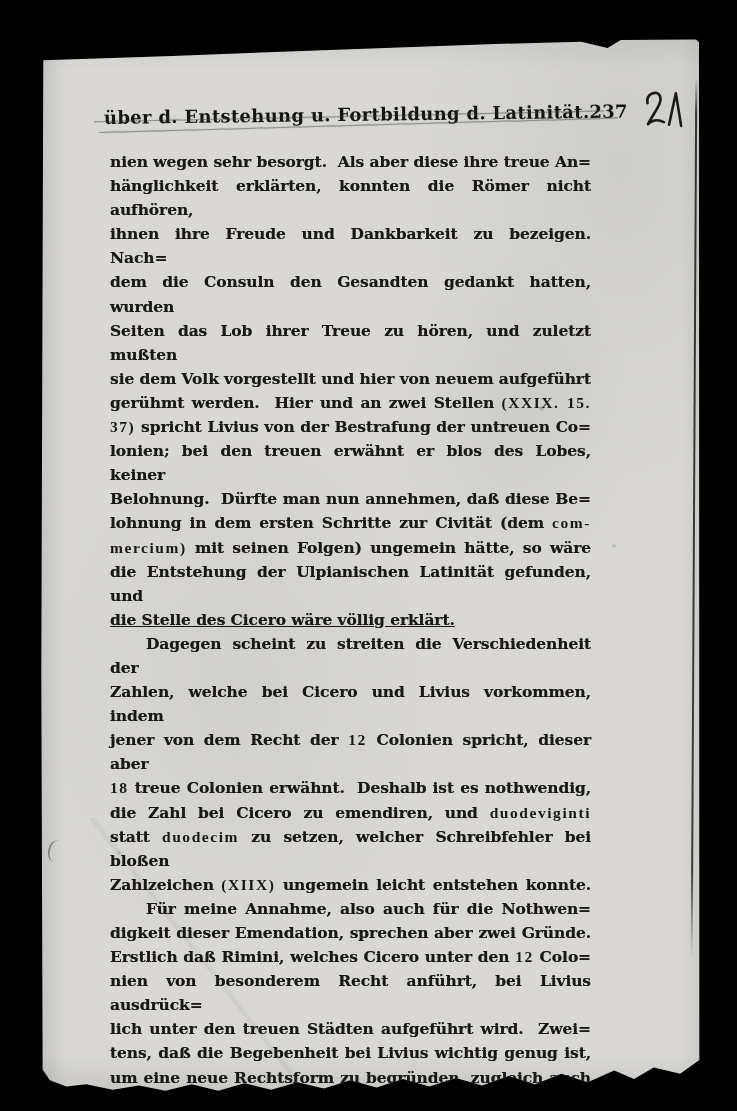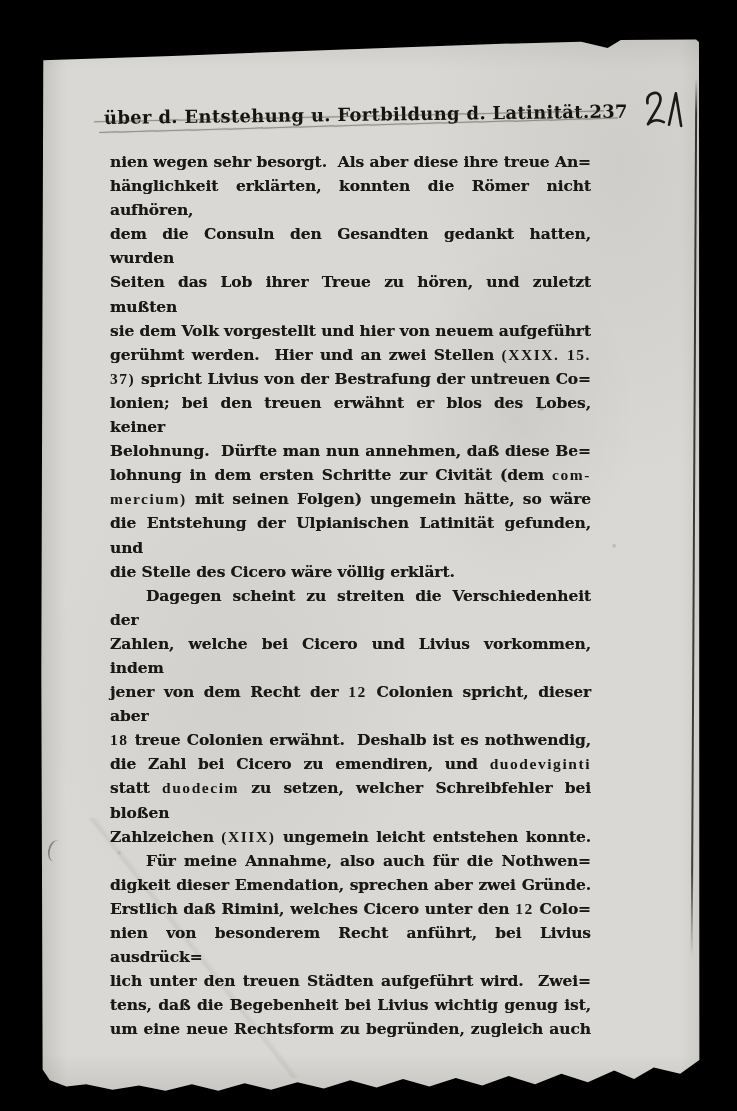--- a/index.html
+++ b/index.html
@@ -49,21 +49,21 @@
   .header .s2{left:-1%;top:21px;width:108%;transform:rotate(-.9deg);}
   
   .folio{position:absolute;left:602px;top:48px;width:46px;height:48px;transform:rotate(-4deg);}
   .folio svg{width:100%;height:100%;}
   .folio path{fill:none;stroke:#1b1a18;stroke-width:2.6;stroke-linecap:round;stroke-linejoin:round;}
   
   .textblock{position:absolute;left:64px;top:112px;width:481px;color:#191815;
     font-size:15.5px;font-weight:700;letter-spacing:-.1px;
     text-shadow:0 0 .5px rgba(25,24,20,.55);margin-left:6px;}
   .line{line-height:24.1px;text-align:justify;text-align-last:justify;white-space:pre-wrap;}
-  .line.nojust{text-align-last:left;}
+  .line.nojust{text-align-last:left;text-decoration:underline;}
   .line.indent{text-indent:36px;}
   .antiqua{font-family:"Liberation Serif",serif;font-weight:700;letter-spacing:.1em;
     text-shadow:none;}
 </style>
 </head>
 <body>
 
 <div id="stage">
   <div id="sheet">
 
@@ -77,20 +77,21 @@
     <div class="folio" aria-label="21">
       <svg viewBox="0 0 46 46">
         <path d="M6 15 C5 5 17 2 19 9 C21 16 13 23 5 36 C11 31 16 32 21 35"></path>
         <path d="M26 38 L35 7 L38 40"></path>
       </svg>
     </div>
 
     <div class="textblock">
         <div class="line"><span class="fraktur">nien wegen sehr besorgt.  Als aber diese ihre treue An=</span></div>
         <div class="line"><span class="fraktur">hänglichkeit erklärten, konnten die Römer nicht aufhören,</span></div>
+        <div class="line"><span class="fraktur">ihnen ihre Freude und Dankbarkeit zu bezeigen.  Nach=</span></div>
         <div class="line"><span class="fraktur">dem die Consuln den Gesandten gedankt hatten, wurden</span></div>
         <div class="line"><span class="fraktur">Seiten das Lob ihrer Treue zu hören, und zuletzt mußten</span></div>
         <div class="line"><span class="fraktur">sie dem Volk vorgestellt und hier von neuem aufgeführt</span></div>
         <div class="line"><span class="fraktur">gerühmt werden.  Hier und an zwei Stellen </span><span class="antiqua">(XXIX. 15.</span></div>
         <div class="line"><span class="antiqua">37)</span><span class="fraktur"> spricht Livius von der Bestrafung der untreuen Co=</span></div>
         <div class="line"><span class="fraktur">lonien; bei den treuen erwähnt er blos des Lobes, keiner</span></div>
         <div class="line"><span class="fraktur">Belohnung.  Dürfte man nun annehmen, daß diese Be=</span></div>
         <div class="line"><span class="fraktur">lohnung in dem ersten Schritte zur Civität (dem </span><span class="antiqua">com-</span></div>
         <div class="line"><span class="antiqua">mercium)</span><span class="fraktur"> mit seinen Folgen) ungemein hätte, so wäre</span></div>
         <div class="line"><span class="fraktur">die Entstehung der Ulpianischen Latinität gefunden, und</span></div>

